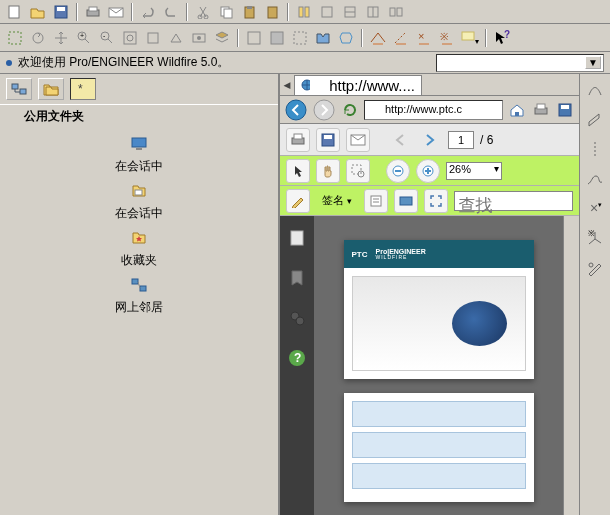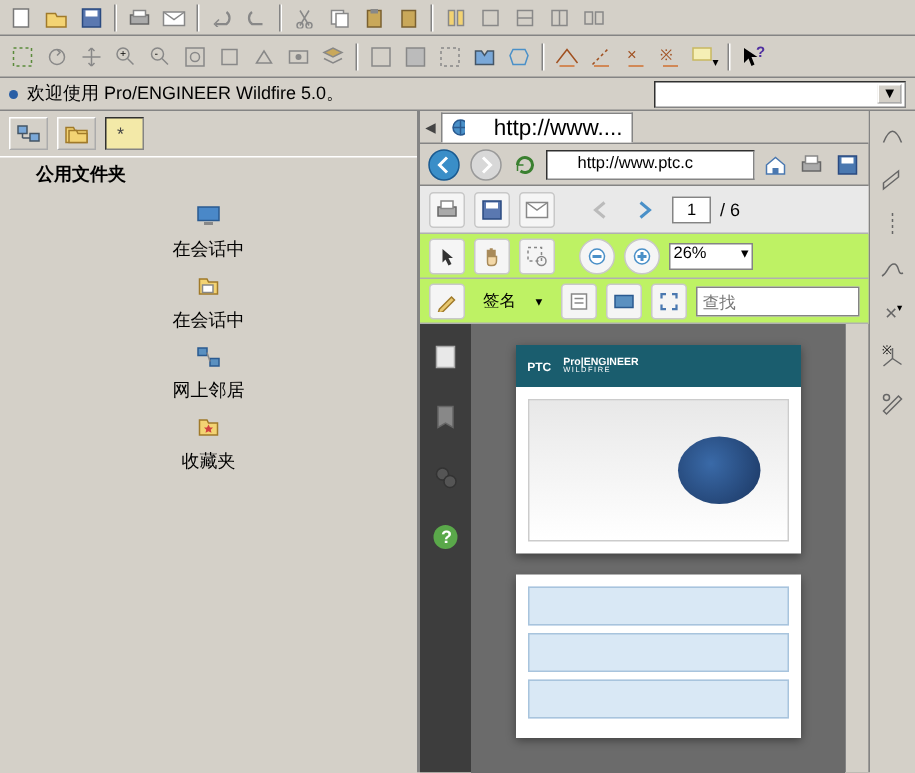--- a/index.html
+++ b/index.html
@@ -41,27 +41,27 @@
 .navbtn { width: 24px; height: 24px; border-radius: 50%; display: inline-flex; align-items: center; justify-content: center; }
 .addr { flex: 1; height: 20px; border: 1px inset #848484; background: #fff; padding: 2px 20px; font-size: 11px; overflow: hidden; white-space: nowrap; }
 .ibtn { width: 20px; height: 20px; display: inline-flex; align-items: center; justify-content: center; }
 
 .pdfbar { display: flex; align-items: center; height: 32px; padding: 2px 6px; gap: 6px; background: #e9e9e9; border-bottom: 1px solid #b0b0b0; }
 .pdfbar2 { display: flex; align-items: center; height: 30px; padding: 2px 6px; gap: 6px; background: #bef264; border-bottom: 1px solid #b0b0b0; }
 .pdfbtn { width: 24px; height: 24px; border: 1px solid #c8c8c8; background: #f5f5f5; border-radius: 3px; display: inline-flex; align-items: center; justify-content: center; }
 .pageinput { width: 26px; height: 18px; background: #fff; border: 1px solid #848484; text-align: center; font-size: 11px; }
 .zoomdd { width: 56px; height: 18px; background: #fff; border: 1px solid #848484; font-size: 11px; padding: 0 2px; position: relative; }
 .zoomdd::after { content: "▾"; position: absolute; right: 2px; top: 0; font-size: 10px; }
-.signdd { height: 20px; padding: 0 6px; display: flex; align-items: center; gap: 13px; font-size: 11px; }
-.findbox { flex: 1; height: 20px; background: #fff; border: 1px solid #848484; padding: 2px 4px; font-size: 11px; color: #777; }
+.signdd { height: 20px; padding: 0 6px; display: flex; align-items: center; gap: 3px; font-size: 11px; }
+.findbox { flex: 1; height: 20px; background: #fff; border: 1px solid #848484; padding: 2px 4px; font-size: 17px; color: #777; }
 
 .pdfview { flex: 1; display: flex; background: #6b6b6b; overflow: hidden; }
 .pdfside { width: 34px; background: #3d3d3d; display: flex; flex-direction: column; align-items: center; padding-top: 10px; gap: 16px; }
 .pdfsbtn { width: 24px; height: 24px; display: inline-flex; align-items: center; justify-content: center; }
-.pdfpage { flex: 1; background: #6b6b6b; padding: 14px; overflow: auto; }
+.pdfpage { flex: 1; background: #6b6b6b; padding: 24px; overflow: auto; }
 .paper { width: 190px; margin: 0 auto 14px; background: #fff; box-shadow: 0 2px 6px rgba(0,0,0,.4); }
 .ptc-header { height: 28px; background: #1a5d6e; display: flex; align-items: center; padding: 0 8px; color: #fff; font-size: 8px; gap: 8px; }
 .preview-body { padding: 8px; }
 .preview-img { height: 95px; background: linear-gradient(180deg,#e8e8e8,#fff); border: 1px solid #ccc; position: relative; }
 .preview-img::after { content: ""; position: absolute; right: 18px; top: 24px; width: 55px; height: 45px; background: radial-gradient(circle at 40% 40%, #3a6aa8, #1a3560); border-radius: 50%; }
 .bluebox { height: 26px; background: #d9e8f5; border: 1px solid #a8c4dd; margin-bottom: 5px; }
 
 .scrollbar-v { width: 16px; background: #d4d0c8; border-left: 1px solid #848484; }
 </style>
 </head>
@@ -338,35 +338,35 @@
             <svg width="16" height="16">
               <path d="M2 3h5l1 2h6v8H2z" fill="#f3d373" stroke="#a07a2a"></path>
               <rect x="4" y="7" width="7" height="5" fill="#fff" stroke="#888"></rect>
             </svg>
           </span>
         <span>在会话中</span>
       </div>
       <div class="tree-item">
         <span class="ticon">
             <svg width="16" height="16">
+              <path d="M2 3h5l1 2h6v8H2z" fill="#f3d373" stroke="#a07a2a"></path>
+              <path d="M8 6l1 2h2l-1.5 1.5.5 2-2-1-2 1 .5-2L5 8h2z" fill="#d04040"></path>
+            </svg>
+          </span>
+        <span>收藏夹</span>
+      </div>
+      <div class="tree-item">
+        <span class="ticon">
+            <svg width="16" height="16">
               <rect x="1" y="2" width="6" height="5" fill="#5a90c0" stroke="#2a5a90"></rect>
               <rect x="9" y="9" width="6" height="5" fill="#5a90c0" stroke="#2a5a90"></rect>
               <line x1="7" y1="5" x2="9" y2="11" stroke="#888"></line>
             </svg>
           </span>
         <span>网上邻居</span>
-      </div>
-      <div class="tree-item">
-        <span class="ticon">
-            <svg width="16" height="16">
-              <path d="M2 3h5l1 2h6v8H2z" fill="#f3d373" stroke="#a07a2a"></path>
-              <path d="M8 6l1 2h2l-1.5 1.5.5 2-2-1-2 1 .5-2L5 8h2z" fill="#d04040"></path>
-            </svg>
-          </span>
-        <span>收藏夹</span>
       </div>
     </div>
   </div>
 
   <div class="right">
     <div class="rpane">
 
       <div class="tabbar">
         <span class="tabarrow">◀</span>
         <div class="tab active">

